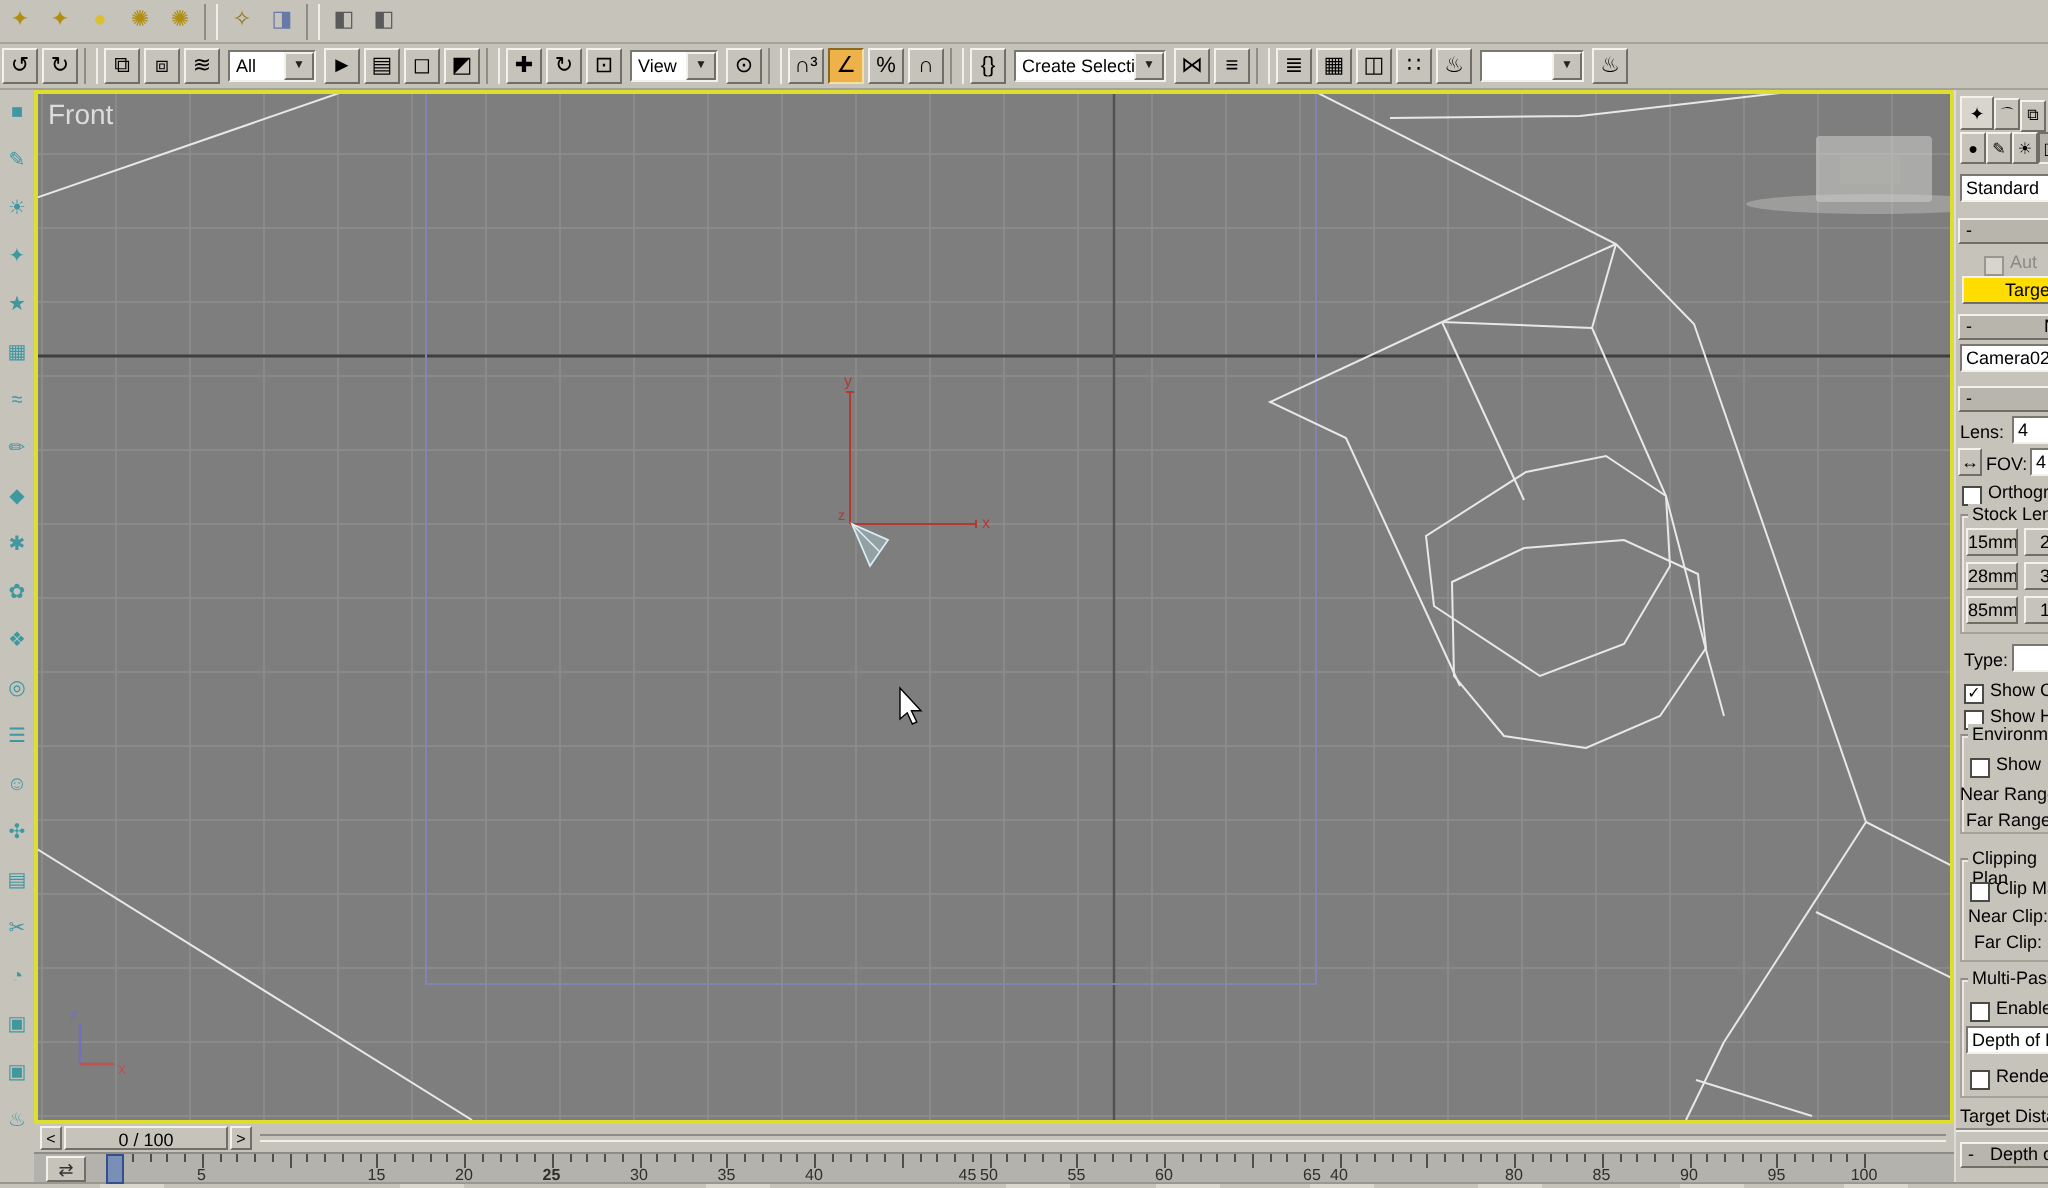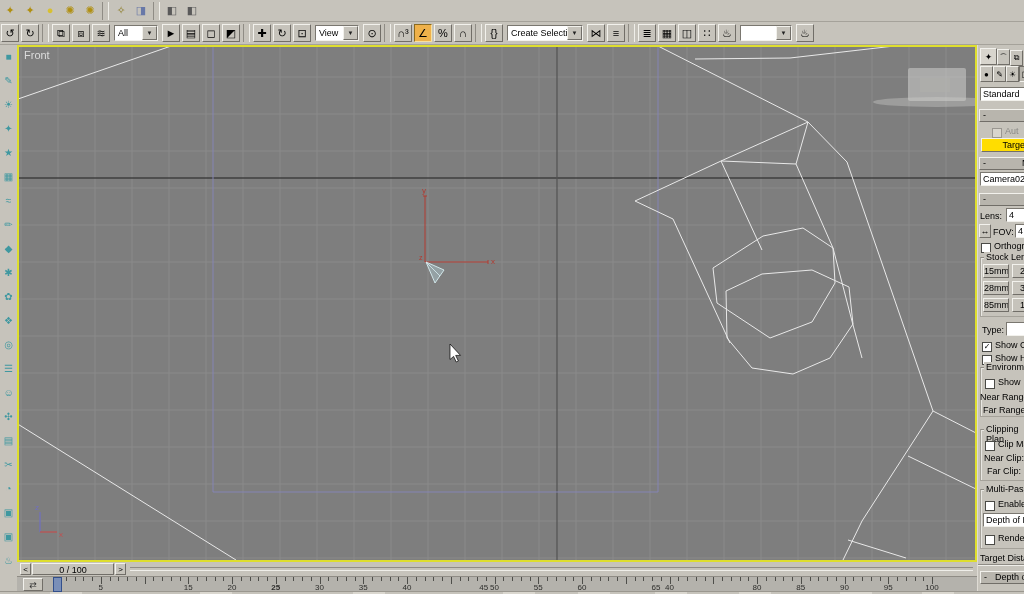--- a/index.html
+++ b/index.html
@@ -24,21 +24,21 @@
   .combo .carr{width:13px;background:#c6c3bb;border:1px solid;
          border-color:#f2f1ec #716e68 #716e68 #f2f1ec;font-size:6px;display:flex;
          align-items:center;justify-content:center;color:#222;}
   
   #leftstrip{position:absolute;left:0;top:45px;width:17px;height:549px;background:#c6c3bb;
              border-right:1px solid #9a978f;display:flex;flex-direction:column;align-items:center;}
   #leftstrip .tbtn{width:15px;height:24px;margin:0;border-color:transparent;font-size:10px;color:#3f98a0;}
   
   #viewport{position:absolute;left:17px;top:45px;width:960px;height:517px;box-sizing:border-box;
             border:2px solid #dede2e;background:#7e7e7e;}
-  #vplabel{position:absolute;left:5px;top:2px;color:#dcdcdc;font-size:11px;z-index:5;}
+  #vplabel{position:absolute;left:5px;top:2px;color:#dcdcdc;font-size:14px;z-index:5;}
   #vpsvg{position:absolute;left:0;top:0;}
   
   #rpanel{position:absolute;left:977px;top:45px;width:47px;height:549px;background:#c6c3bb;
           overflow:hidden;border-left:1px solid #dedbd4;}
   #rpanel .abs{position:absolute;white-space:nowrap;}
   .rtab{width:15px;height:15px;display:inline-flex;align-items:center;justify-content:center;
         font-size:9px;background:#c6c3bb;border:1px solid;border-color:#f2f1ec #716e68 #716e68 #f2f1ec;}
   .rtab.active{background:#d8d5cd;}
   .rcat{width:11px;height:14px;display:inline-flex;align-items:center;justify-content:center;
         font-size:8px;background:#c6c3bb;border:1px solid;border-color:#f2f1ec #716e68 #716e68 #f2f1ec;}

